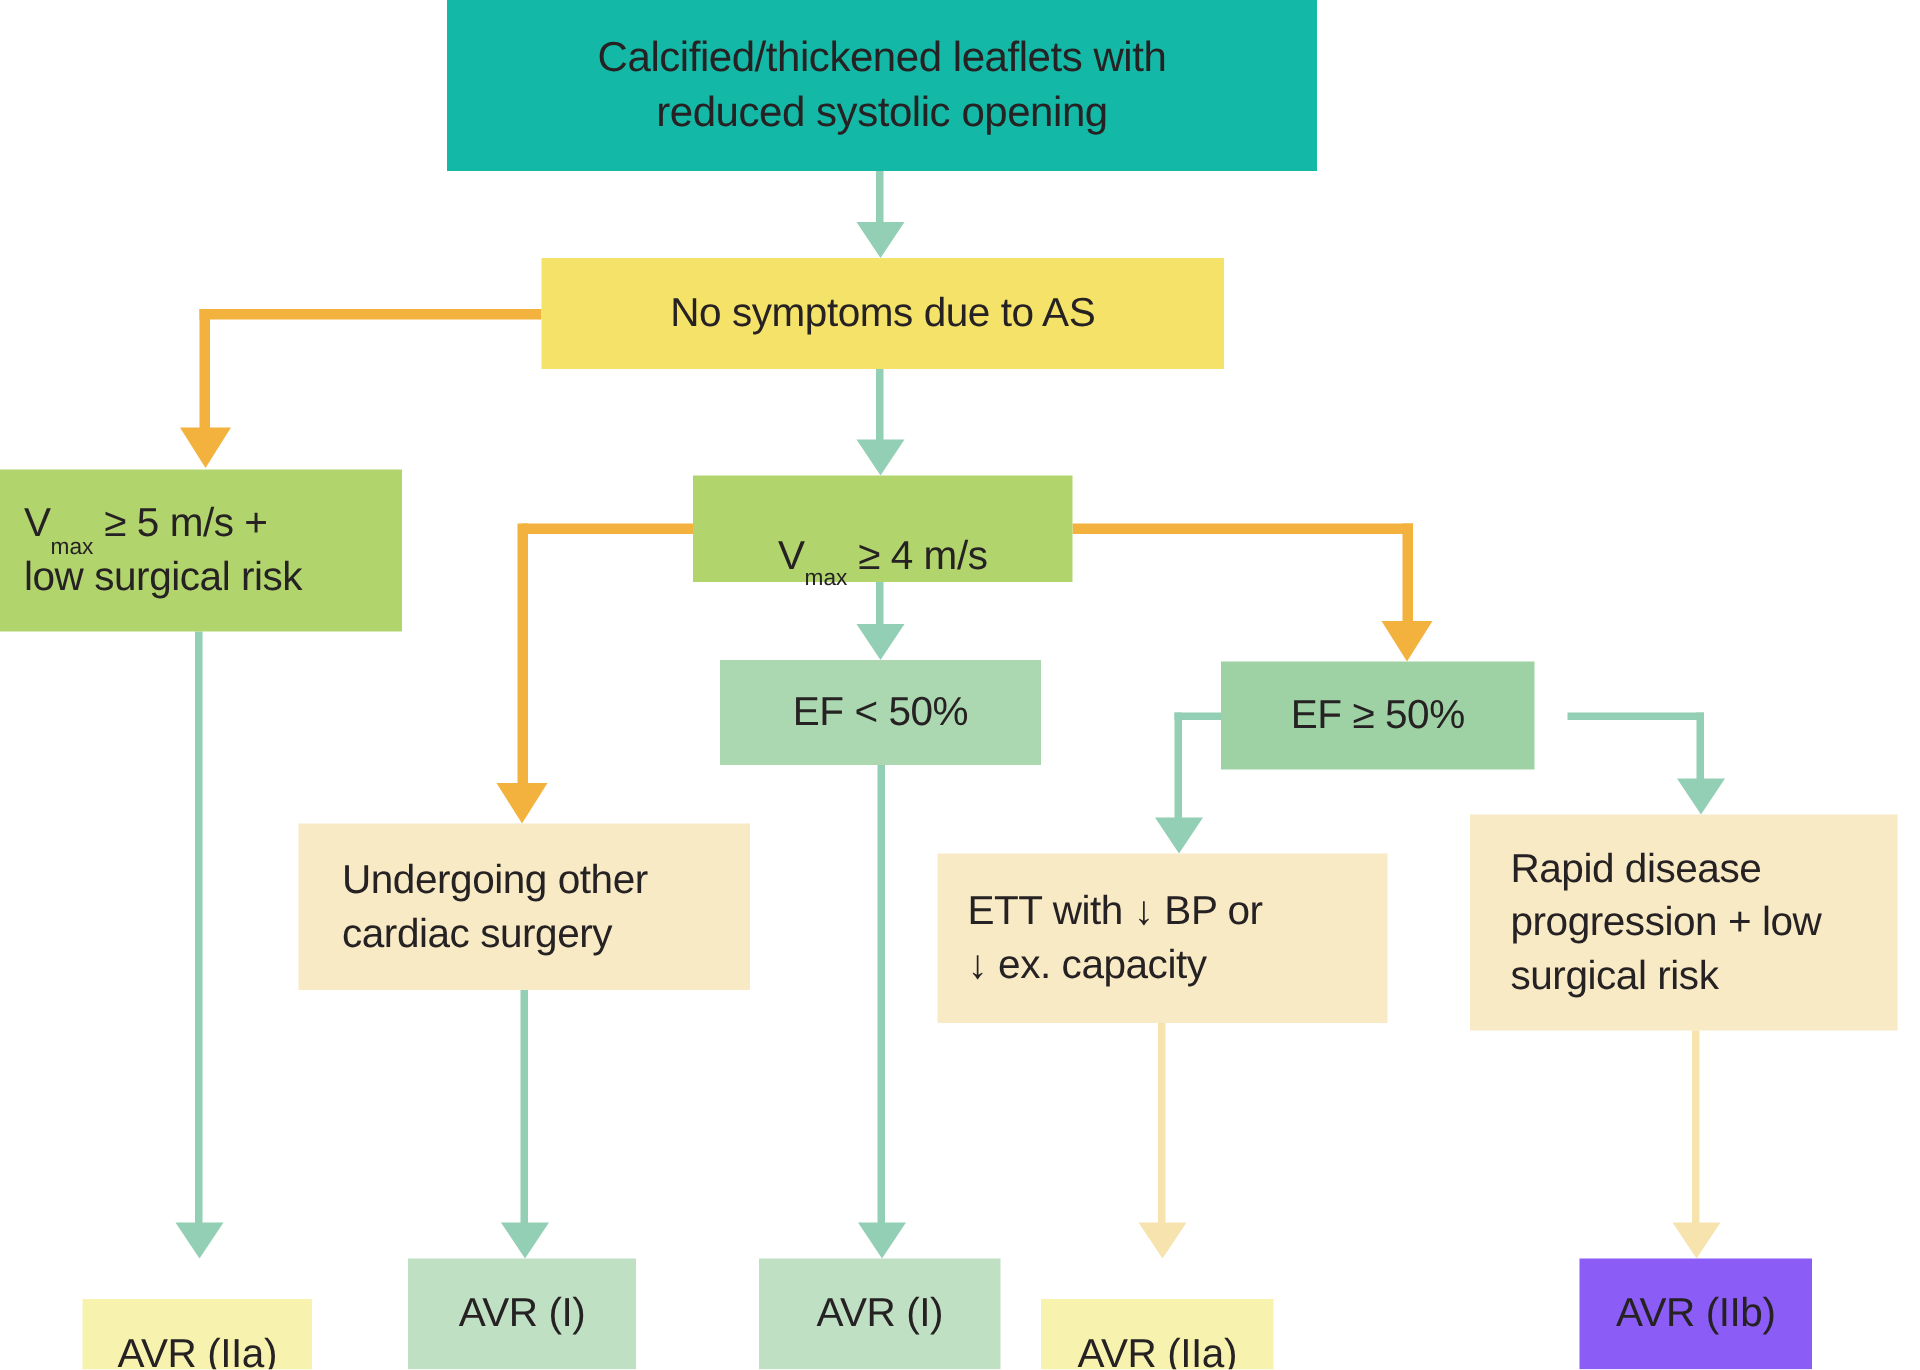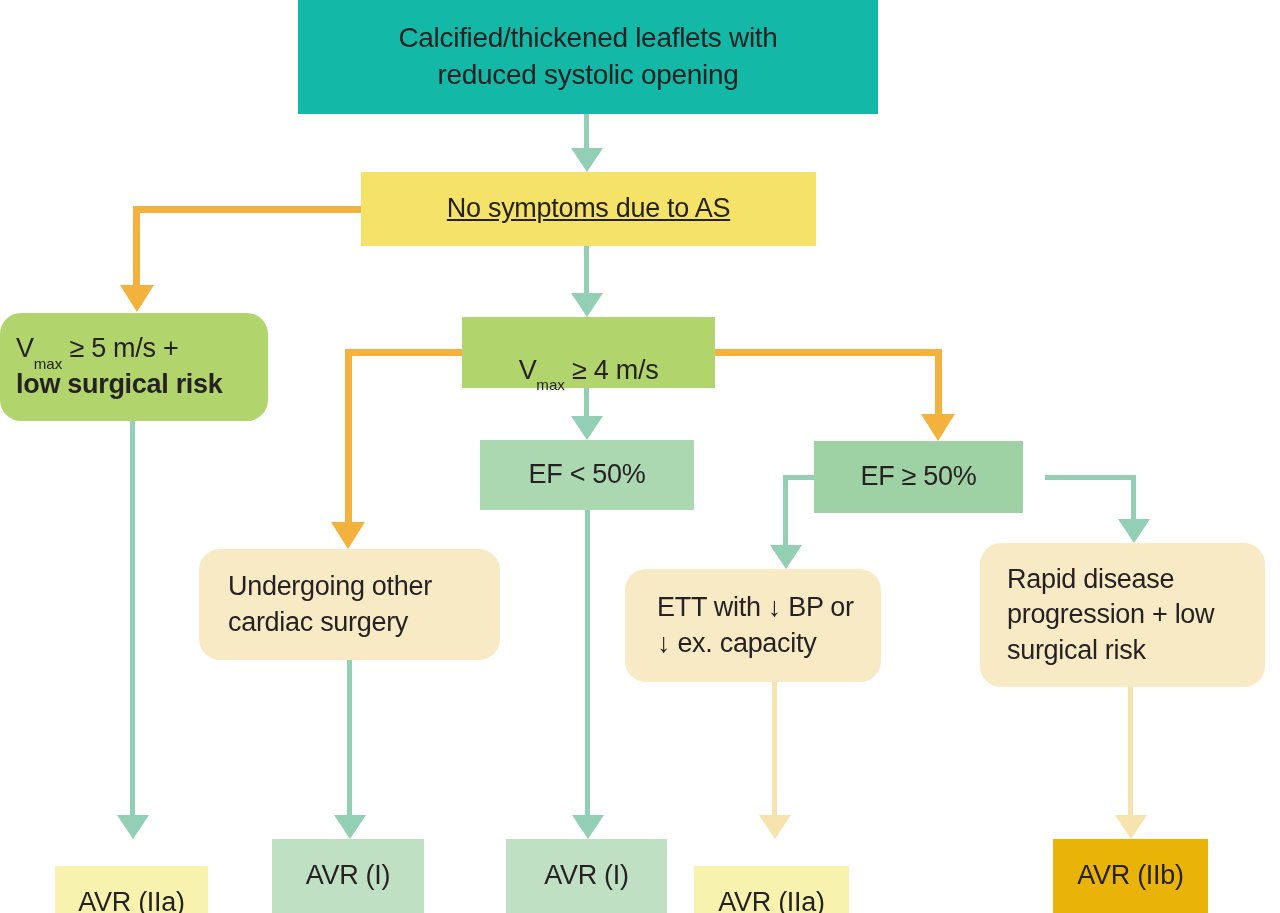--- a/index.html
+++ b/index.html
@@ -1,32 +1,32 @@
 <!DOCTYPE html>
 <html><head>
 <meta charset="utf-8">
 <style>
   html,body{margin:0;padding:0;background:#ffffff;}
   .canvas{position:relative;width:1280px;height:913px;background:#ffffff;overflow:hidden;
           font-family:"Liberation Sans","DejaVu Sans",sans-serif;color:#262223;}
   .box{position:absolute;display:flex;align-items:center;font-size:27px;line-height:1.32;
        letter-spacing:-0.3px;white-space:pre-line;}
   .center{justify-content:center;text-align:center;}
-  .leftpad{justify-content:flex-start;text-align:left;border-radius:21px;}
+  .leftpad{justify-content:flex-start;text-align:left;}
   sub{font-size:0.56em;line-height:0;position:relative;top:0.33em;letter-spacing:0;}
   
   .blue{background:#14b8a6;}
-  .yellow{background:#f5e268;text-decoration:underline;}
+  .yellow{background:#f5e268;}
   .ygreen{background:#b1d56c;}
   .green1{background:#abd8b0;}
   .green2{background:#9ed2a4;}
   .cream{background:#f7eac5;}
   .pyellow{background:#f7f3ae;margin-top:27px;}
   .pgreen{background:#c0e0c4;}
-  .pcream{background:#eab308;}
+  .pcream{background:#8b5cf6;}
   
   .seg{position:absolute;}
   .teal{background:#93cfb4;}
   .orange{background:#f2b23d;}
   .pale{background:#f7e3ad;}
   .head{position:absolute;width:0;height:0;border-left:16px solid transparent;border-right:16px solid transparent;}
   .head.t{border-top:24px solid #93cfb4;}
   .head.p{border-top:24px solid #f7e3ad;}
   .head.o{border-left-width:17px;border-right-width:17px;border-top:27px solid #f2b23d;}
 </style>
@@ -110,21 +110,21 @@
 reduced systolic opening</span>
   </div>
 
   <div class="box yellow center" style="left:361px;top:172px;width:455px;height:74px;">
     <span>No symptoms due to AS</span>
   </div>
 
   <div class="box ygreen leftpad" style="left:0;top:313px;width:268px;height:108px;padding-left:16px;box-sizing:border-box;">
     <span>
       <span>V</span><sub>max</sub><span> ≥ 5 m/s +</span>
-      <span style="display:block;font-weight:bold;">low surgical risk</span>
+      <span style="display:block;">low surgical risk</span>
     </span>
   </div>
 
   <div class="box ygreen center" style="left:462px;top:317px;width:253px;height:71px;">
     <span>
       <span>V</span><sub>max</sub><span> ≥ 4 m/s</span>
     </span>
   </div>
 
   <div class="box green1 center" style="left:480px;top:440px;width:214px;height:70px;">
@@ -133,21 +133,21 @@
 
   <div class="box green2 center" style="left:814px;top:441px;width:209px;height:72px;">
     <span>EF ≥ 50%</span>
   </div>
 
   <div class="box cream leftpad" style="left:199px;top:549px;width:301px;height:111px;padding-left:29px;box-sizing:border-box;">
     <span>Undergoing other
 cardiac surgery</span>
   </div>
 
-  <div class="box cream leftpad" style="left:625px;top:569px;width:256px;height:113px;padding-left:32px;box-sizing:border-box;">
+  <div class="box cream leftpad" style="left:625px;top:569px;width:300px;height:113px;padding-left:20px;box-sizing:border-box;">
     <span>ETT with ↓ BP or
 ↓ ex. capacity</span>
   </div>
 
   <div class="box cream leftpad" style="left:980px;top:543px;width:285px;height:144px;padding-left:27px;box-sizing:border-box;">
     <span>Rapid disease
 progression + low
 surgical risk</span>
   </div>
 

